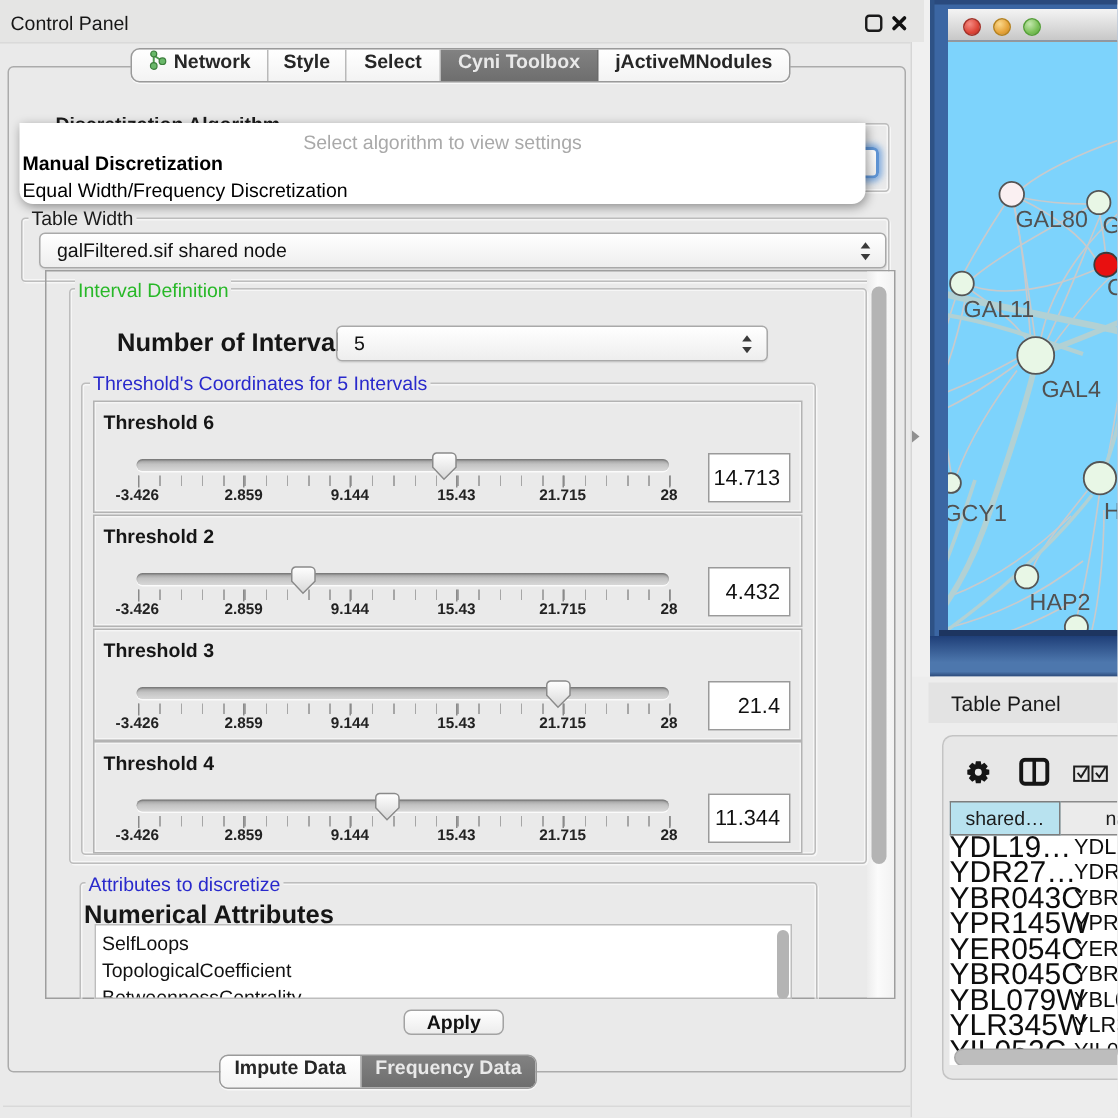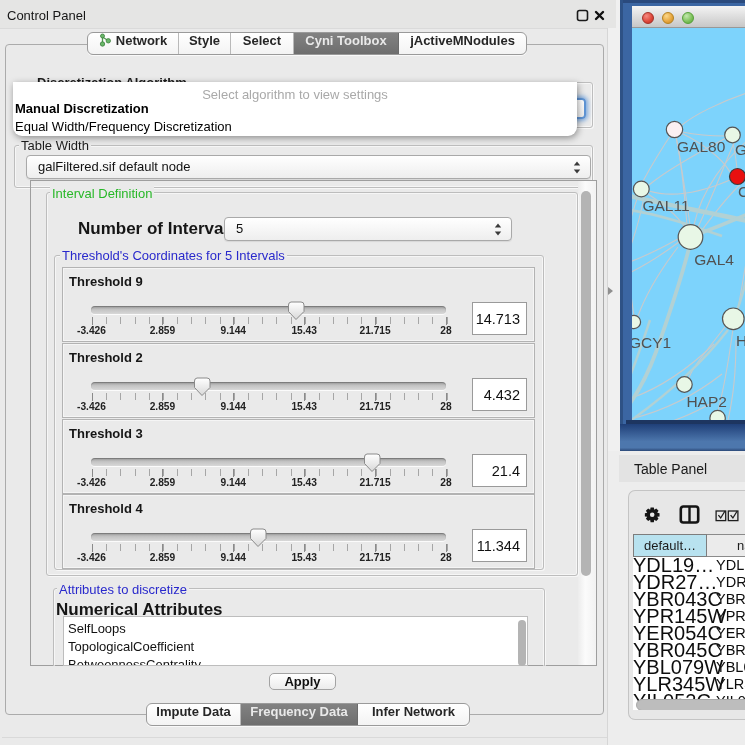--- a/index.html
+++ b/index.html
@@ -85,21 +85,21 @@
 
 <div class="grp" style="left:14px;top:82px;width:577px;height:44px;"></div>
 
 <div class="combo" style="left:26px;top:98px;width:556px;height:17px;box-shadow:0 0 4px 2px rgba(100,155,220,.8);border:2px solid #5f94d4;"></div>
 <div class="abs gtitle" style="left:35px;top:75px;color:#1c1c1c;font-weight:bold;">Discretization Algorithm</div>
 
 
 <div class="grp" style="left:14px;top:145px;width:577px;height:41px;"></div>
 <div class="abs gtitle" style="left:19px;top:138px;color:#1c1c1c;">Table Width</div>
 <div class="combo" style="left:26px;top:155px;width:563px;height:22px;">
-  <div class="ct">galFiltered.sif default node</div>
+  <div class="ct">galFiltered.sif shared node</div>
   <div class="arrows">
       <svg width="8" height="13" viewBox="0 0 8 13">
         <path d="M4 0.5 L7.2 4.6 L0.8 4.6 Z" fill="#3a3a3a"></path>
         <path d="M4 12.5 L7.2 8.4 L0.8 8.4 Z" fill="#3a3a3a"></path>
       </svg>
     </div>
 </div>
 
 
 <div class="abs" style="left:30px;top:180px;width:567px;height:486px;border:1px solid #9e9e9e;box-sizing:border-box;"></div>
@@ -121,21 +121,21 @@
       </svg>
     </div>
 </div>
 
 
 <div class="grp" style="left:54px;top:255px;width:488px;height:313px;"></div>
 <div class="abs gtitle" style="left:60px;top:248px;color:#2929cc;">Threshold's Coordinates for 5 Intervals</div>
 
 
 <div class="tbox" style="top:267px;">
-  <div class="tlabel">Threshold 9</div>
+  <div class="tlabel">Threshold 6</div>
   <div class="track"></div>
     <div class="ticks"></div>
   <div class="majt" style="left:28.5px;"></div>
     <div class="majt" style="left:99.4px;"></div>
     <div class="majt" style="left:170.3px;"></div>
     <div class="majt" style="left:241.2px;"></div>
     <div class="majt" style="left:312.1px;"></div>
     <div class="majt" style="left:383px;"></div>
   <div class="tick-lab" style="left:28.5px;">-3.426</div>
     <div class="tick-lab" style="left:99.4px;">2.859</div>
@@ -232,21 +232,20 @@
 
 <div class="abs" style="left:31px;top:666px;width:565px;height:47px;background:#eaeaea;"></div>
 
 
 <div class="abs" style="left:269px;top:673px;width:67px;height:17px;border:1px solid #a3a3a3;border-radius:5px;background:linear-gradient(#ffffff,#ececec);font-size:13px;font-weight:bold;color:#111;text-align:center;line-height:15px;box-sizing:border-box;">Apply</div>
 
 
 <div class="seg" style="left:146px;top:703px;height:21px;">
   <div class="s" style="width:93px;">Impute Data</div>
   <div class="s sel" style="width:116px;">Frequency Data</div>
-  <div class="s" style="width:111px;">Infer Network</div>
 </div>
 
 <div class="abs" style="left:2px;top:737px;width:605px;height:1px;background:#d9d9d9;"></div>
 
 <div class="abs" style="left:607px;top:28px;width:13px;height:717px;background:#f0f0f0;border-left:1px solid #d6d6d6;box-sizing:border-box;"></div>
 <div class="abs" style="left:616px;top:0;width:4px;height:28px;background:#f0f0f0;"></div>
 <div class="abs" style="left:608px;top:287px;width:0;height:0;border-left:5px solid #8f8f8f;border-top:4px solid transparent;border-bottom:4px solid transparent;"></div>
 
 
 <div class="abs" style="left:620px;top:0;width:125px;height:451px;background:#3b66a3;">
@@ -341,21 +340,21 @@
     <rect x="72.1" y="6" width="9.6" height="9.6"></rect>
     <rect x="84.3" y="6" width="9.6" height="9.6"></rect>
     <path d="M74.4 10.2 l2.3 2.8 4.3-7"></path>
     <path d="M86.6 10.2 l2.3 2.8 4.3-7"></path>
   </g>
 </svg>
 
 <div class="abs" style="left:633px;top:534px;width:112px;height:176px;background:#ffffff;overflow:hidden;">
 
   <div class="abs" style="left:0;top:0;width:112px;height:23px;background:#ebebeb;border-top:1px solid #8a8a8a;border-bottom:1px solid #8a8a8a;box-sizing:border-box;"></div>
-  <div class="abs" style="left:0;top:0;width:74px;height:23px;background:#b8e2ef;border:1px solid #7d7d7d;box-sizing:border-box;font-size:13px;color:#1c1c1c;text-align:center;line-height:21px;">default…</div>
+  <div class="abs" style="left:0;top:0;width:74px;height:23px;background:#b8e2ef;border:1px solid #7d7d7d;box-sizing:border-box;font-size:13px;color:#1c1c1c;text-align:center;line-height:21px;">shared…</div>
   <div class="abs" style="left:104px;top:4px;font-size:13px;color:#1c1c1c;">na</div>
 
   <div class="abs" style="left:0;top:23px;width:74px;font-size:20px;color:#0d0d0d;text-align:center;line-height:17px;">
     YDL19…<br>YDR27…<br>YBR043C<br>YPR145W<br>YER054C<br>YBR045C<br>YBL079W<br>YLR345W<br>YIL052C
   </div>
   <div class="abs" style="left:83px;top:23px;width:64px;font-size:14.5px;color:#0d0d0d;line-height:17px;">
     YDL1<br>YDR2<br>YBR0<br>YPR1<br>YER0<br>YBR0<br>YBL0<br>YLR3<br>YIL0
   </div>
 
   <div class="abs" style="left:3px;top:165px;width:120px;height:10px;border-radius:6px;background:#bdbdbd;border:1px solid #a9a9a9;"></div>

